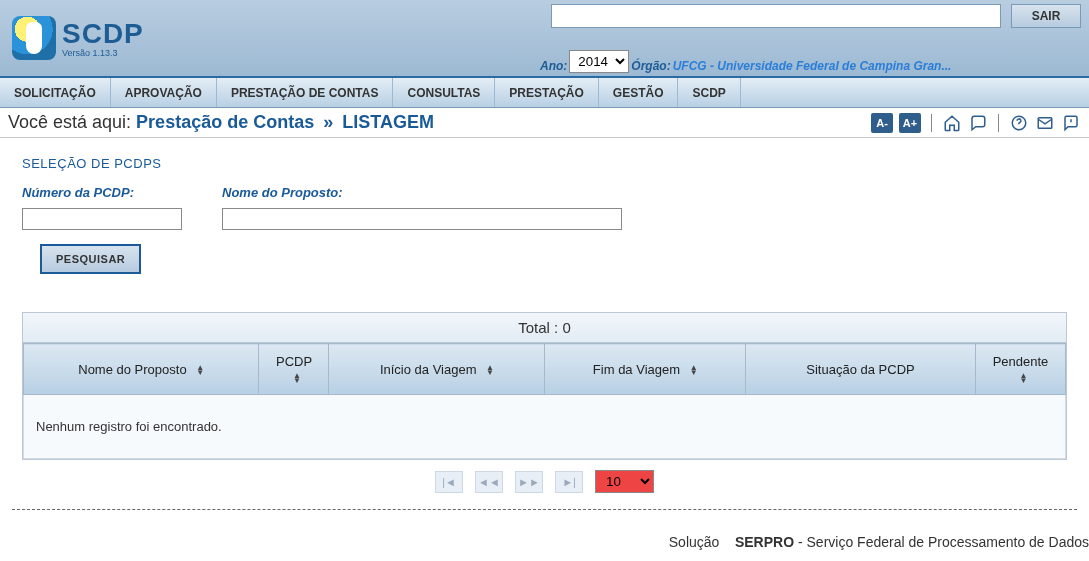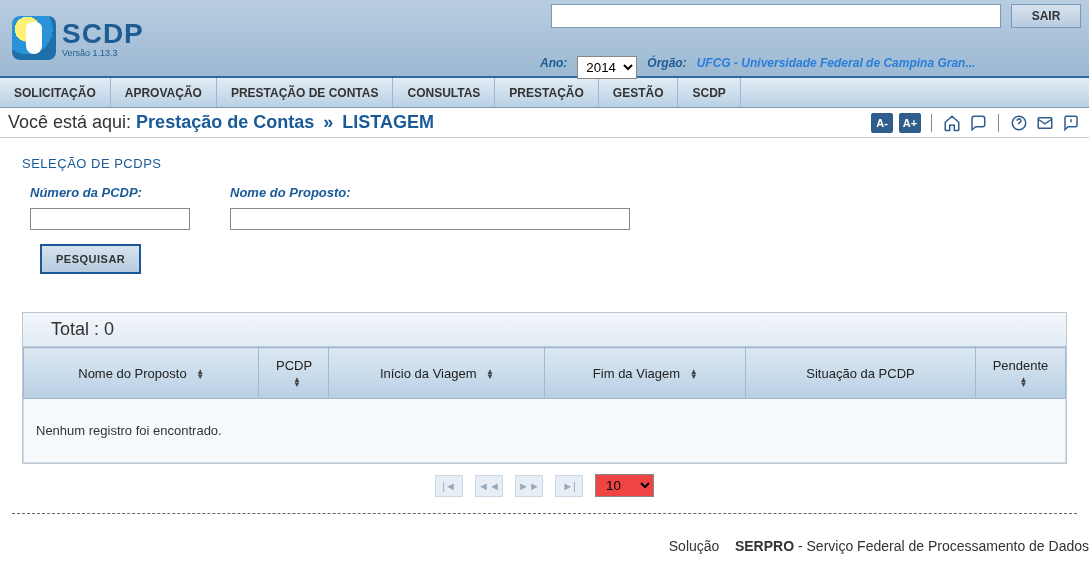--- a/index.html
+++ b/index.html
@@ -56,22 +56,22 @@
     font-weight:bold; color:#333;
     font-size:12px;
     cursor:pointer;
   }
   .search-box {
     position:absolute; right:88px; top:4px;
     width:450px; height:24px;
     background:#fff; border:1px solid #7a9bb8;
   }
   .meta-row {
-    position:absolute; left:540px; top:56px; right:8px;
-    display:flex; align-items:flex-start; gap:10px;
+    position:absolute; left:540px; top:50px; right:8px;
+    display:flex; align-items:flex-end; gap:2px;
     font-style:italic; color:#1e5c94; font-weight:bold; font-size:12px;
   }
   .meta-row .label { font-size:12px; }
   .year-select {
     font-style:normal; font-weight:normal;
     padding:2px 4px; border:1px solid #888; background:#fff;
   }
   .orgao-link { color:#2a7ed8; cursor:pointer; white-space:nowrap; overflow:hidden; text-overflow:ellipsis; max-width:340px; display:inline-block; font-style:italic;}
   
   .menubar {
@@ -101,37 +101,37 @@
   .tsep{ width:1px; height:18px; background:#888; margin:0 4px; }
   .ticon{
     width:20px; height:18px; color:#2f5e8c; cursor:pointer;
     display:flex; align-items:center; justify-content:center;
   }
   
   .panel { padding:18px 36px 8px 22px; }
   .panel-title{
     color:#1a5a99; font-size:13px; letter-spacing:0.5px; margin-bottom:14px;
   }
-  .form-row{ display:flex; gap:40px; margin-bottom:14px;margin-left:8px; }
+  .form-row{ display:flex; gap:40px; margin-bottom:14px; }
   .field label{ display:block; color:#1a5a99; font-weight:bold; font-style:italic; margin-bottom:8px; font-size:13px;}
   .field input[type=text]{
     border:1px solid #888; height:22px; padding:2px 4px; background:#fff;
   }
   .btn-pesq{
     background:linear-gradient(#d7e3ee,#b7cbdf);
     border:2px solid #1a5a99; padding:7px 14px;
     font-size:11px; font-weight:bold; color:#333; letter-spacing:0.5px;
     cursor:pointer;
     margin-left:18px;
   }
   
   .table-wrap{ margin:30px 22px 6px 22px; border:1px solid #bcc8d4; }
   .total-row{
     background:linear-gradient(#f2f6fa,#e2ecf4);
-    text-align:left; padding:6px 28px; font-size:18px; color:#333;
+    text-align:center; padding:6px 0; font-size:15px; color:#333;
     border-bottom:1px solid #bcc8d4;
   }
   table.grid{ width:100%; border-collapse:collapse; }
   table.grid th{
     background:linear-gradient(#dce8f2,#b8d0e4);
     border:1px solid #a5b9cc; padding:10px 8px; font-weight:normal; color:#222;
     font-size:13px; position:relative;
   }
   .sort{
     display:inline-flex; flex-direction:column; margin-left:6px; line-height:5px;

